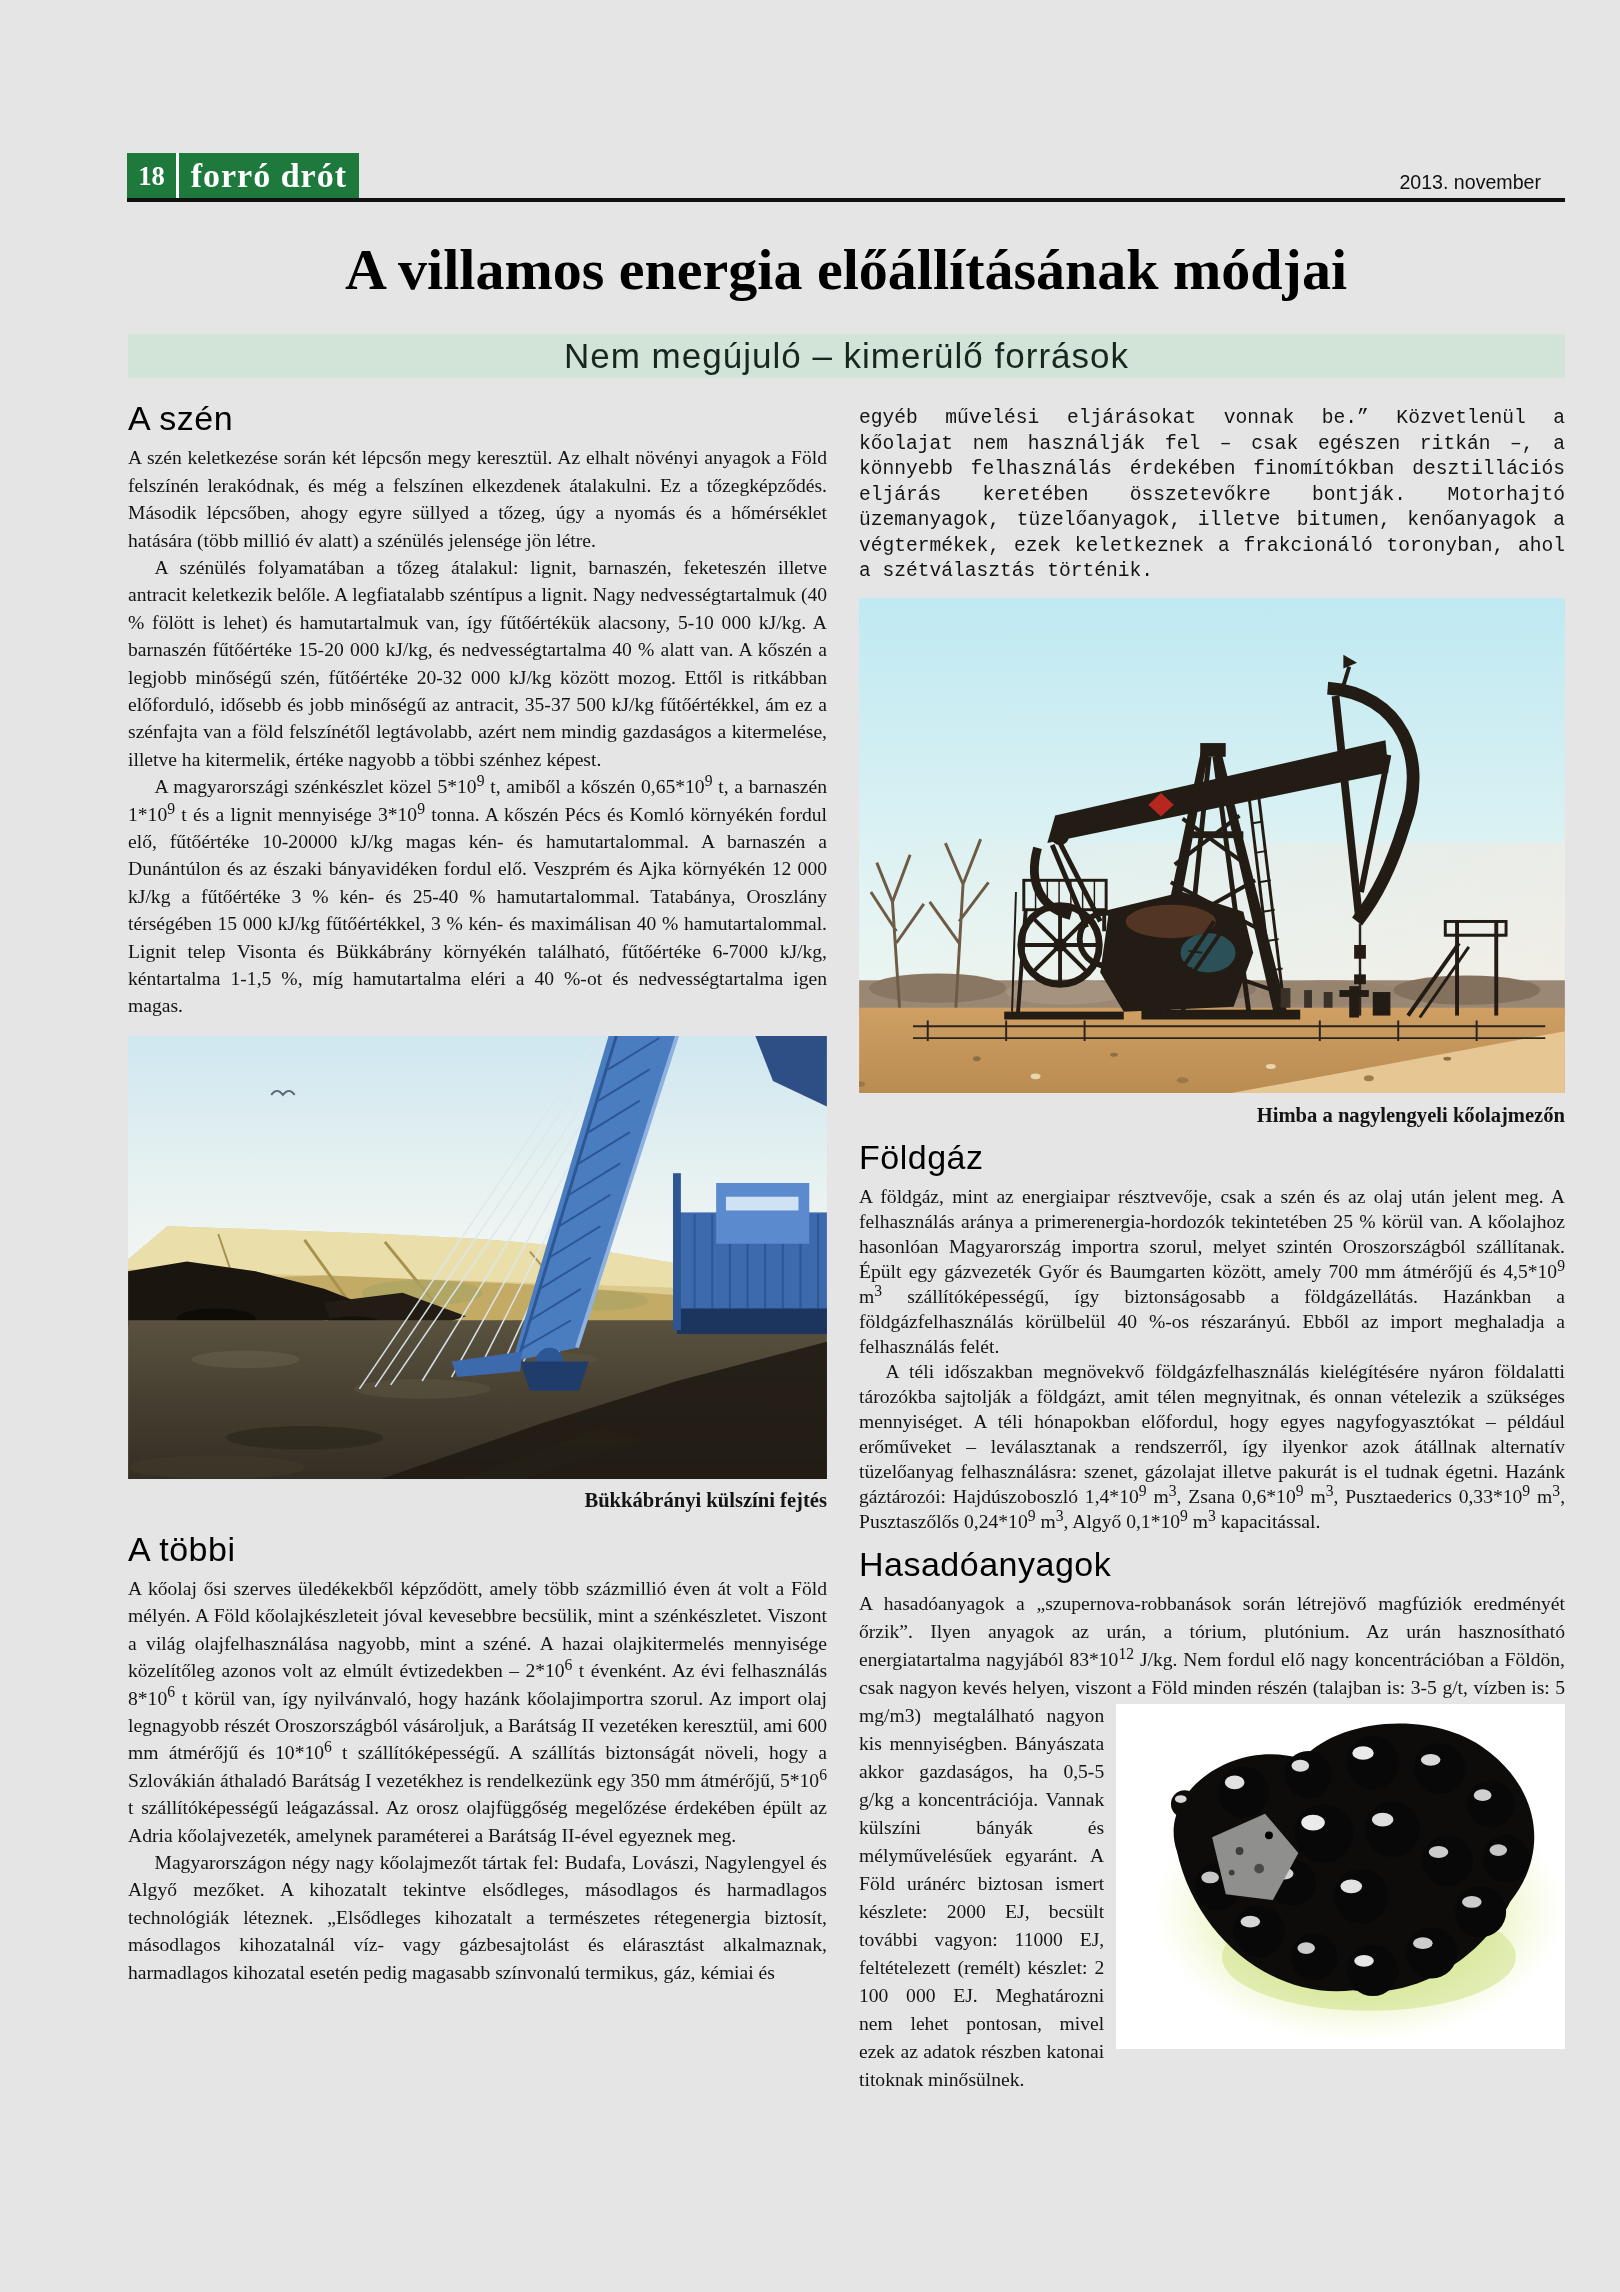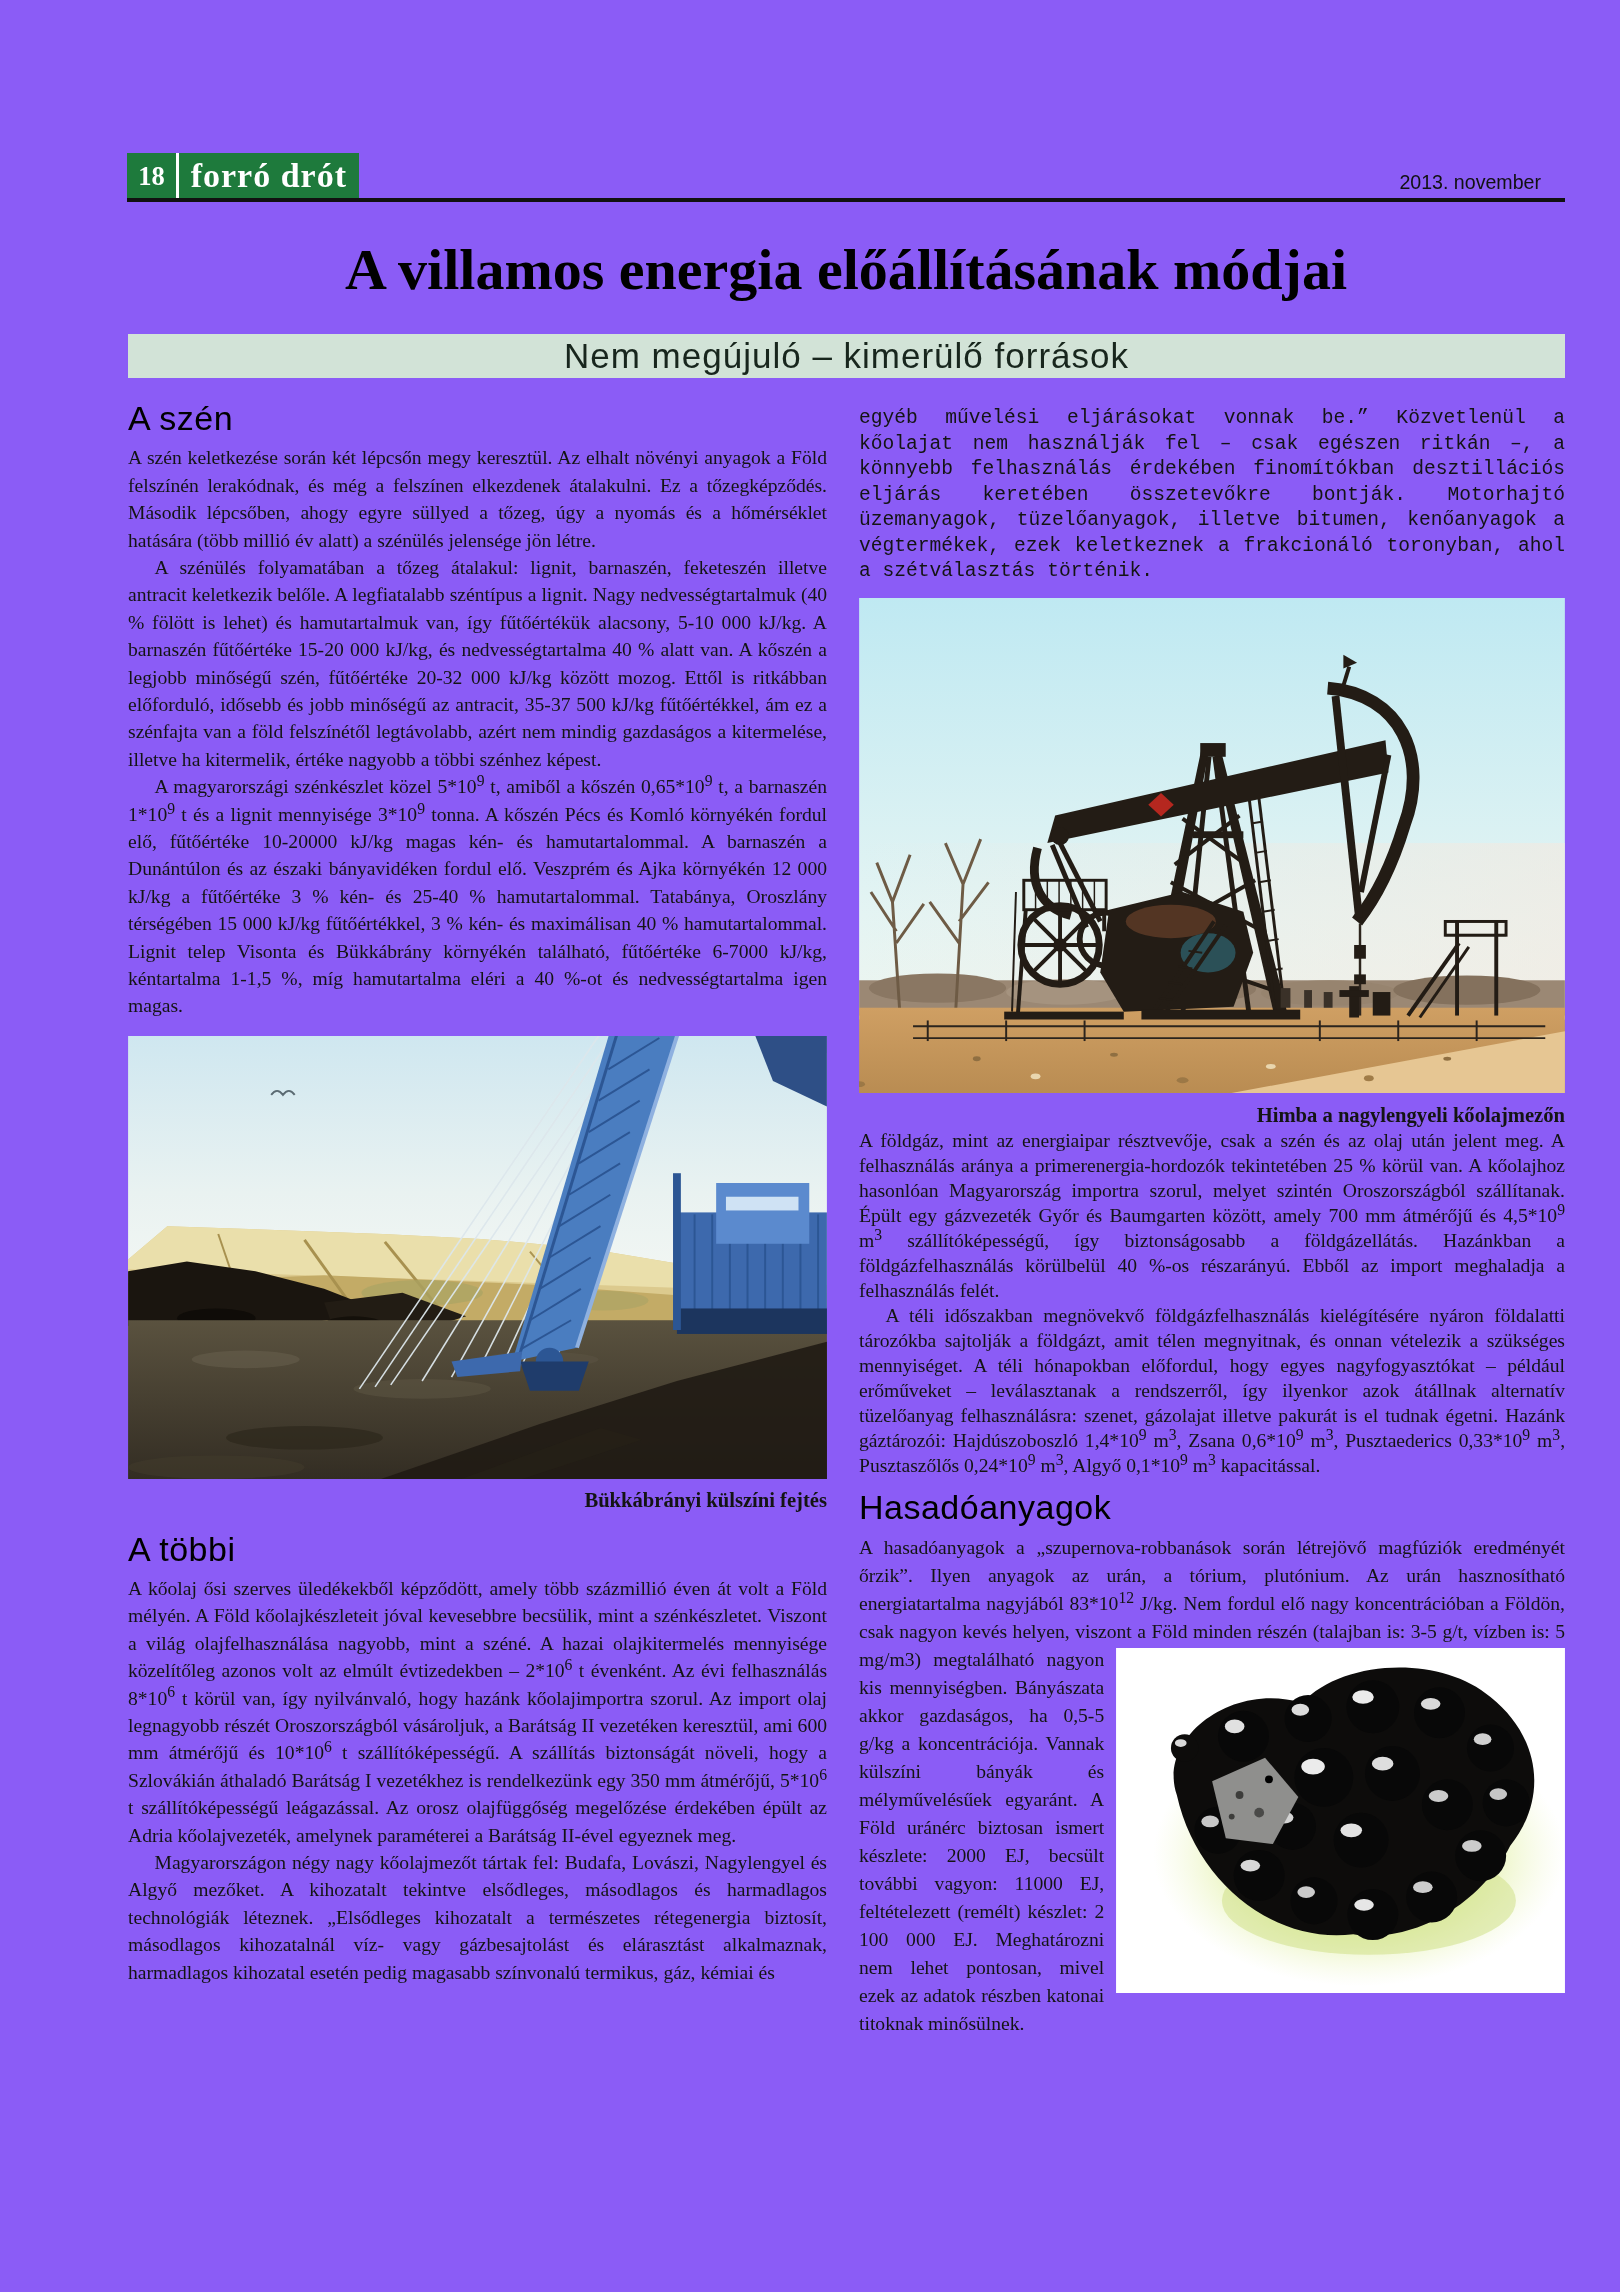--- a/index.html
+++ b/index.html
@@ -1,17 +1,17 @@
 <!DOCTYPE html>
 <html lang="hu"><head>
 <meta charset="utf-8">
 <style>
   html,body{margin:0;padding:0;background:#888;}
   .page{
-    position:relative; width:1620px; height:2293px; background:#8b5cf6;
+    position:relative; width:1620px; height:2293px; background:#e5e5e5;
     font-family:"Liberation Serif","DejaVu Serif",serif; color:#141414;
     margin:0 auto; overflow:hidden;
   }
   
   .logo{position:absolute; left:127px; top:153px; display:flex; align-items:stretch; height:46px;}
   .logo .pgnum{
     background:var(--green); color:#fff; font-weight:700; font-size:26.5px;
     display:flex; align-items:center; justify-content:center; width:49px;
   }
   .logo .divider{width:2.9px; background:#fff;}
@@ -326,20 +326,21 @@
           <rect x="454" y="400" width="8" height="18" stroke="none" fill="#3a3128"></rect>
           <rect x="474" y="402" width="9" height="16" stroke="none" fill="#3a3128"></rect>
 
           <rect x="288" y="420" width="162" height="10" stroke="none"></rect>
           <rect x="148" y="422" width="122" height="8" stroke="none"></rect>
         </g>
       </svg>
     </span>
     <div class="caption">Himba a nagylengyeli kőolajmezőn</div>
 
+    <h2 class="sec h-foldgaz">Földgáz</h2>
     <p class="gas">A földgáz, mint az energiaipar résztvevője, csak a szén és az olaj után jelent meg. A felhasználás aránya a primerenergia-hordozók tekintetében 25 % körül van. A kőolajhoz hasonlóan Magyarország importra szorul, melyet szintén Oroszországból szállítanak. Épült egy gázvezeték Győr és Baumgarten között, amely 700 mm átmérőjű és 4,5*10<sup>9</sup> m<sup>3</sup> szállítóképességű, így biztonságosabb a földgázellátás. Hazánkban a földgázfelhasználás körülbelül 40 %-os részarányú. Ebből az import meghaladja a felhasználás felét.</p>
     <p class="gas ind">A téli időszakban megnövekvő földgázfelhasználás kielégítésére nyáron földalatti tározókba sajtolják a földgázt, amit télen megnyitnak, és onnan vételezik a szükséges mennyiséget. A téli hónapokban előfordul, hogy egyes nagyfogyasztókat – például erőműveket – leválasztanak a rendszerről, így ilyenkor azok átállnak alternatív tüzelőanyag felhasználásra: szenet, gázolajat illetve pakurát is el tudnak égetni. Hazánk gáztározói: Hajdúszoboszló 1,4*10<sup>9</sup> m<sup>3</sup>, Zsana 0,6*10<sup>9</sup> m<sup>3</sup>, Pusztaederics 0,33*10<sup>9</sup> m<sup>3</sup>, Pusztaszőlős 0,24*10<sup>9</sup> m<sup>3</sup>, Algyő 0,1*10<sup>9</sup> m<sup>3</sup> kapacitással.</p>
 
     <h2 class="sec h-hasado">Hasadóanyagok</h2>
     <p class="fissile">
       <span>A hasadóanyagok a „szupernova-robbanások során létrejövő magfúziók eredményét őrzik”. Ilyen anyagok az urán, a tórium, plutónium. Az urán hasznosítható energiatartalma nagyjából 83*10<sup>12</sup> J/kg. Nem fordul elő nagy koncentrációban a Földön, csak nagyon kevés helyen, viszont a Föld minden részén (talajban is: 3-5 g/t, vízben </span><span class="ore-wrap"><svg width="449" height="345" viewBox="0 0 458 352">
         <defs>
           <radialGradient id="uglow" cx="0.5" cy="0.5" r="0.5">
             <stop offset="0" stop-color="#d9ec95"></stop>
                 <stop offset="0.6" stop-color="#e2f0a6" stop-opacity="0.8"></stop>

